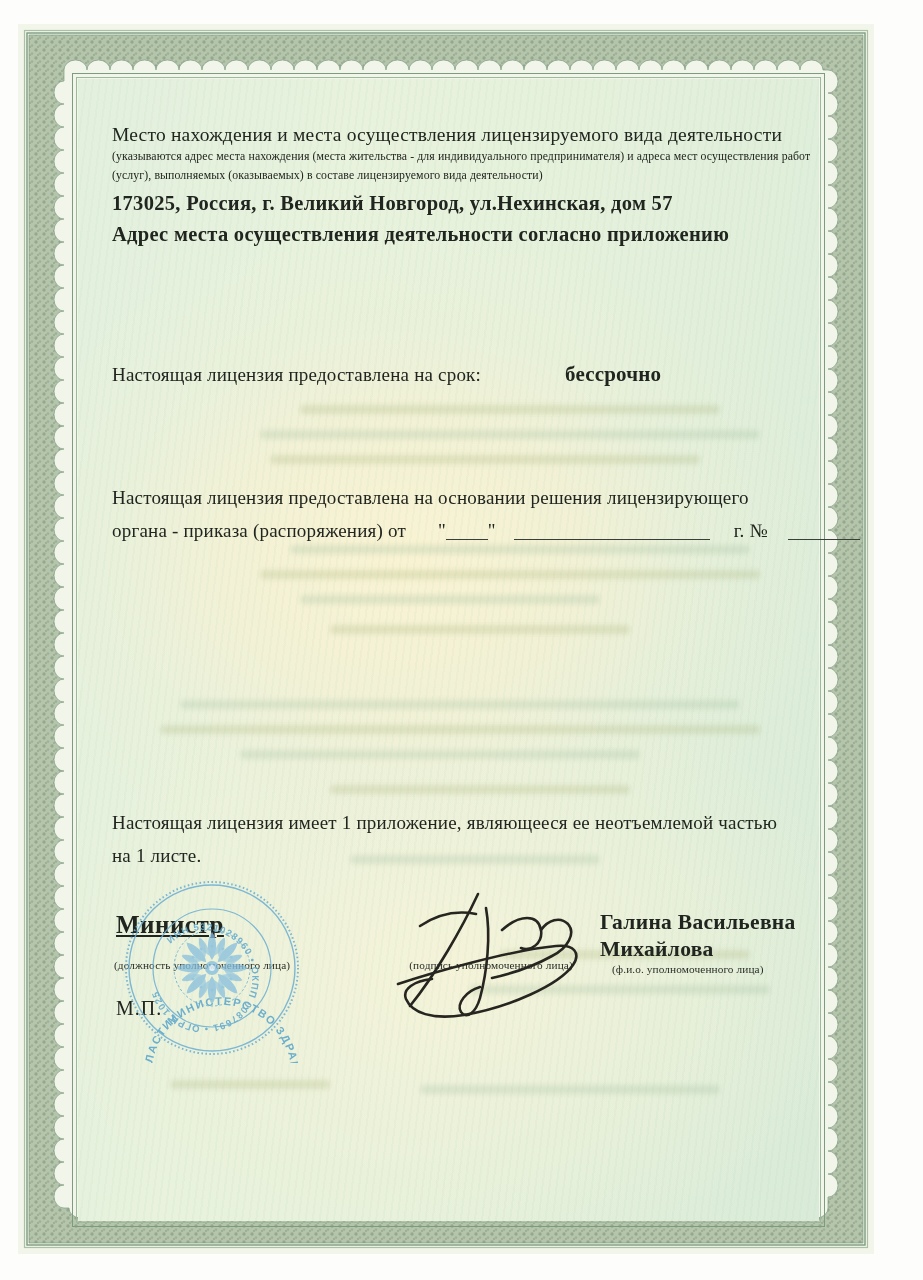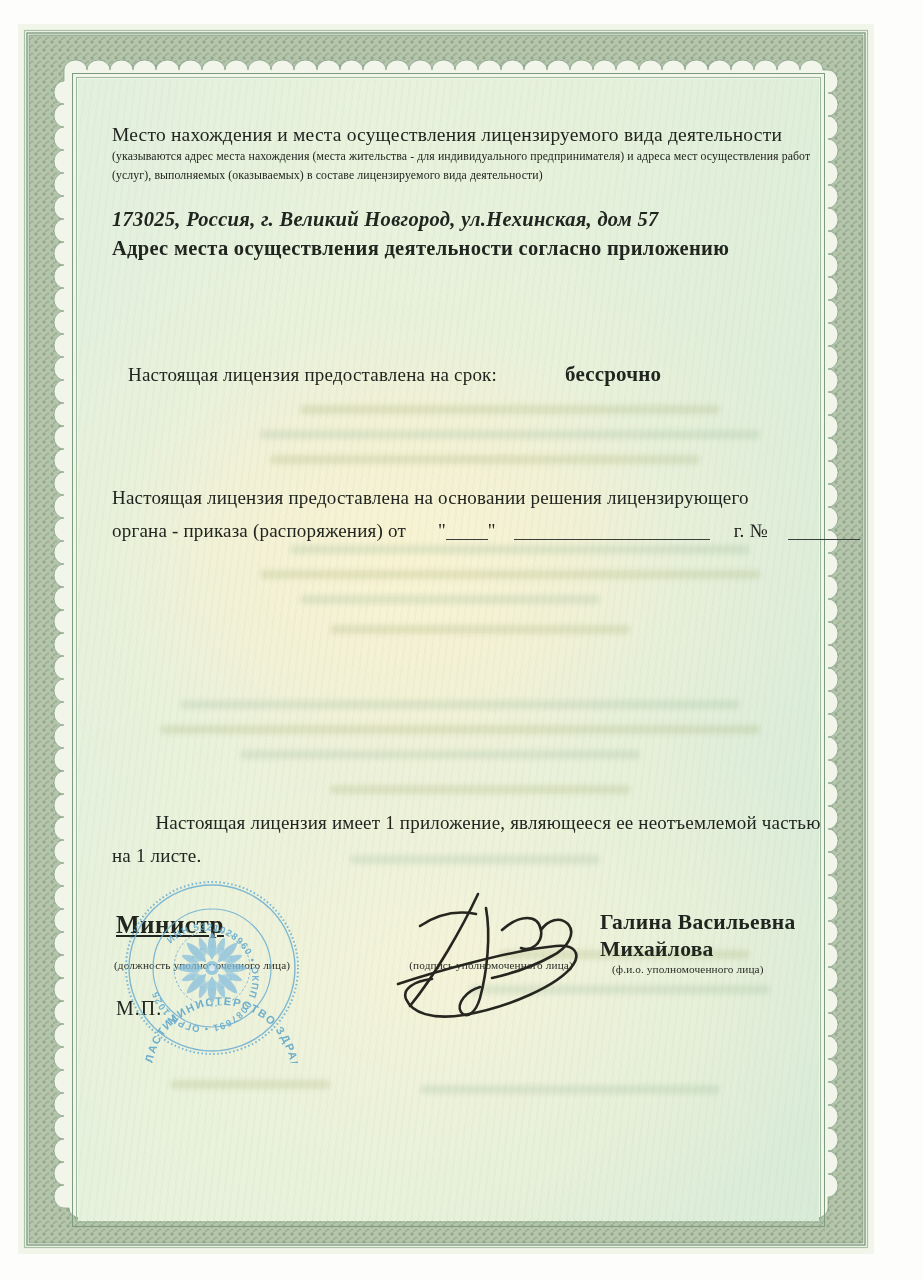--- a/index.html
+++ b/index.html
@@ -98,41 +98,41 @@
         <div class="ghost" style="left:422px; top:871px; width:250px;"></div>
         <div class="ghost g2" style="left:392px; top:906px; width:300px;"></div>
         <div class="ghost" style="left:92px;  top:1001px; width:160px;"></div>
         <div class="ghost g2" style="left:342px; top:1006px; width:300px;"></div>
       </div>
 
       <div class="tx" style="left:34px; top:45px; width:710px;">
         <span class="lead">Место нахождения и места осуществления лицензируемого вида деятельности </span><span class="small-note">(указываются адрес места нахождения (места жительства - для индивидуального предпринимателя) и адреса мест осуществления работ   (услуг),   выполняемых (оказываемых)  в  составе лицензируемого  вида деятельности)</span>
       </div>
 
-      <div class="tx addr" style="left:34px; top:124px; width:720px;font-style:italic;">173025, Россия, г. Великий Новгород, ул.Нехинская, дом 57</div>
-      <div class="tx addr" style="left:34px; top:153px; width:720px;">Адрес места осуществления деятельности согласно приложению</div>
-
-      <div class="tx para" style="left:50px; top:280px;">Настоящая лицензия предоставлена на срок:</div>
+      <div class="tx addr" style="left:34px; top:108px; width:720px;">173025, Россия, г. Великий Новгород, ул.Нехинская, дом 57</div>
+      <div class="tx addr" style="left:34px; top:139px; width:720px;">Адрес места осуществления деятельности согласно приложению</div>
+
+      <div class="tx para" style="left:34px; top:280px;">Настоящая лицензия предоставлена на срок:</div>
       <div class="tx para b" style="left:487px; top:278px; font-size:21px;">бессрочно</div>
 
       <div class="tx para" style="left:34px; top:403px; width:715px;">Настоящая  лицензия  предоставлена  на основании  решения лицензирующего</div>
       <div class="tx para" style="left:34px; top:436px; width:730px; white-space:nowrap;">
         <span>органа - приказа (распоряжения)  от</span>
         <span style="display:inline-block; width:22px;"></span>
         <span>"</span><span class="blank" style="width:42px;"></span><span>"</span>
         <span style="display:inline-block; width:8px;"></span>
         <span class="blank" style="width:196px;"></span>
         <span style="display:inline-block; width:14px;"></span>
         <span>г. №</span>
         <span style="display:inline-block; width:10px;"></span>
         <span class="blank" style="width:72px;"></span>
       </div>
 
 
-      <div class="tx para" style="left:50px; top:728px; width:720px;text-align:center;">Настоящая  лицензия  имеет  1  приложение, являющееся  ее  неотъемлемой  частью</div>
+      <div class="tx para" style="left:34px; top:728px; width:720px;">Настоящая  лицензия  имеет  1  приложение, являющееся  ее  неотъемлемой  частью</div>
       <div class="tx para" style="left:34px; top:761px;">на 1 листе.</div>
 
       <div class="tx minister" style="left:38px; top:832px;text-decoration:underline;">Министр</div>
       <div class="tx cap" style="left:36px; top:880px;">(должность уполномоченного лица)</div>
       <div class="tx mp" style="left:38px; top:918px;">М.П.</div>
 
       <div class="tx cap" style="left:308px; top:880px; width:210px; text-align:center;">(подпись уполномоченного лица)</div>
 
       <div class="tx fio" style="left:522px; top:830px;">
         <div>Галина Васильевна</div>

